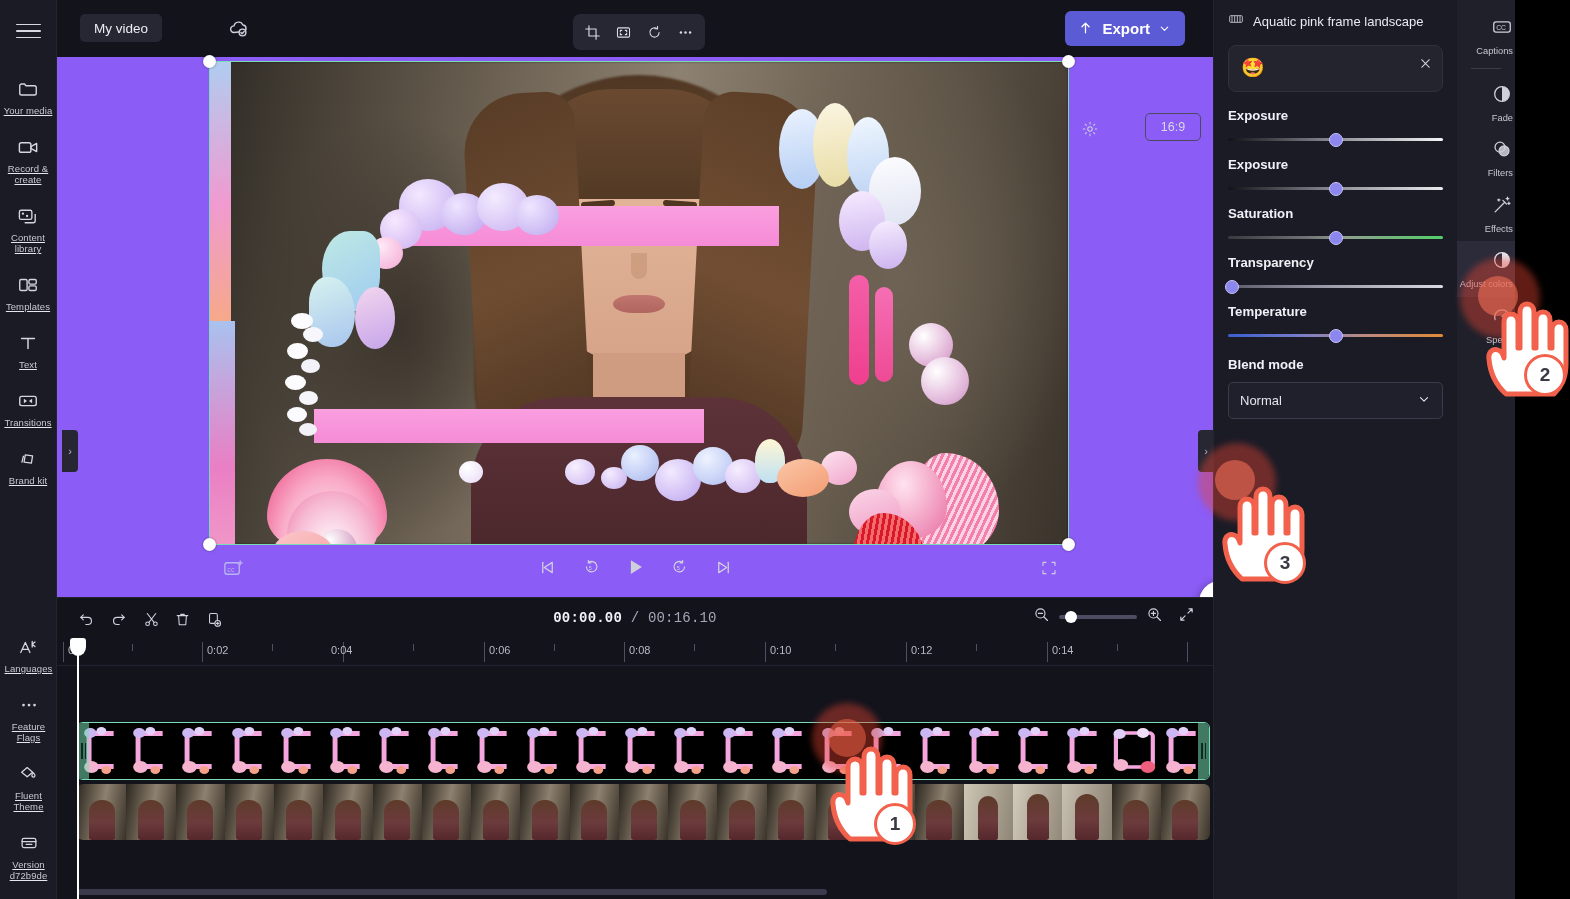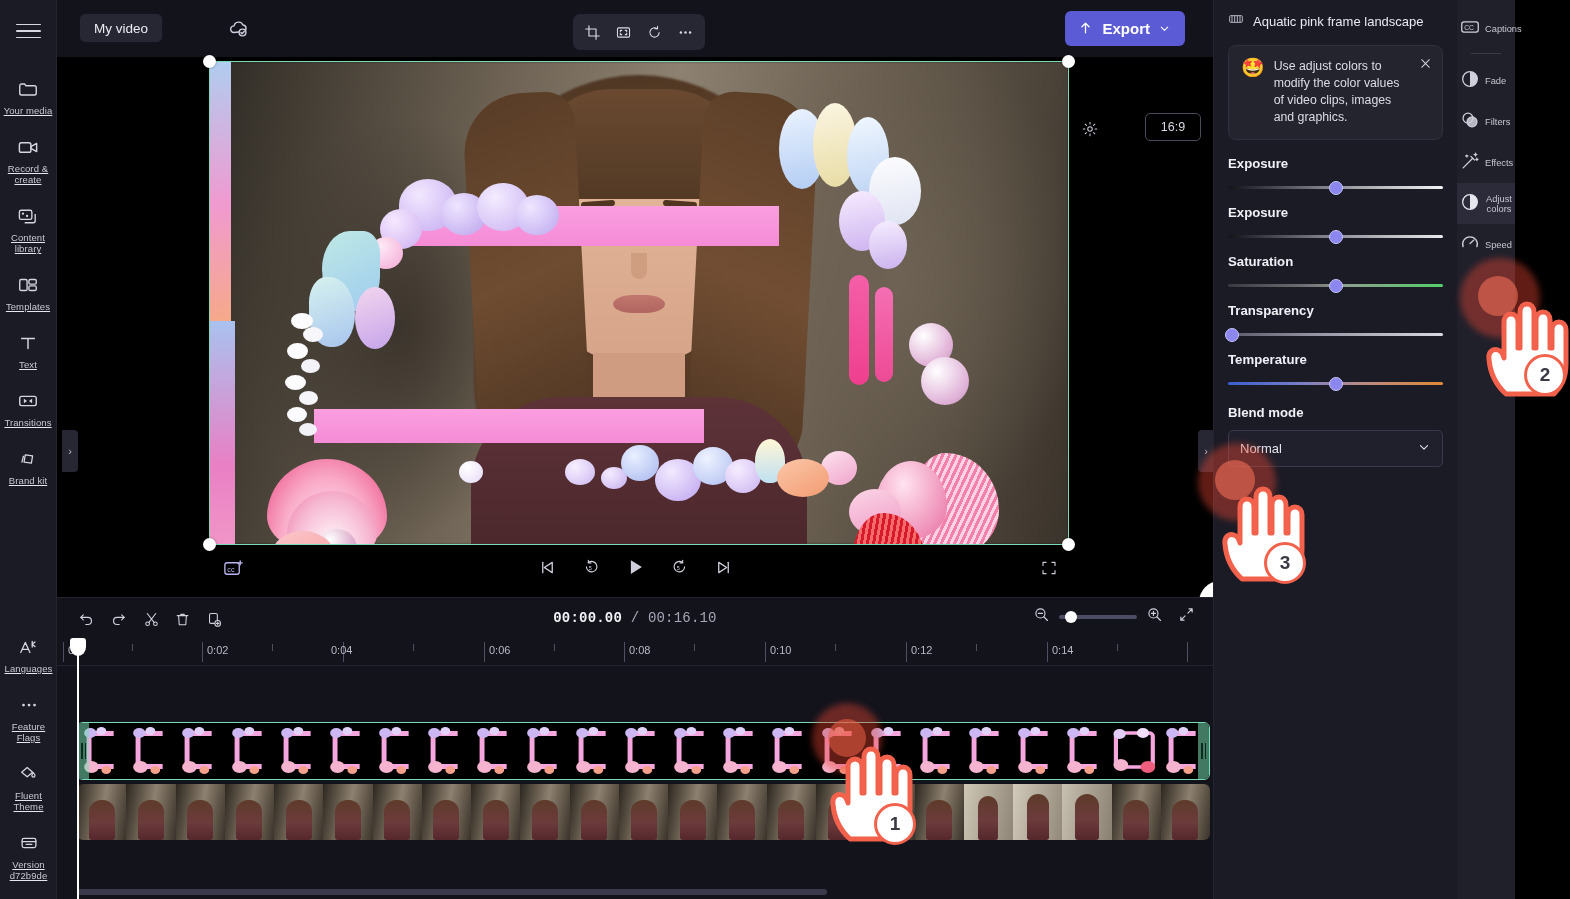--- a/index.html
+++ b/index.html
@@ -52,21 +52,21 @@
   .ctool { width:29px; height:28px; display:flex; align-items:center; justify-content:center;
     border-radius:5px; cursor:pointer; }
 
   .export-btn {
     position:absolute; right:28px; top:11px; height:35px; padding:0 14px 0 12px;
     background:#5b5bd6; border-radius:6px; display:flex; align-items:center; gap:8px;
     cursor:pointer; color:#fff; font-size:15px; font-weight:600;
   }
 
   
-  .preview-wrap { position:absolute; left:57px; top:57px; width:1156px; height:540px; background:#000000; }
+  .preview-wrap { position:absolute; left:57px; top:57px; width:1156px; height:540px; background:#8b5cf6; }
   .stage {
     position:absolute; left:152px; top:4px; width:860px; height:484px;
     background:#000; overflow:hidden;
   }
   .stage-bg {
     position:absolute; inset:0;
     background:
       radial-gradient(ellipse 220px 300px at 22% 55%, #3b342c 0%, rgba(59,52,44,0) 70%),
       radial-gradient(ellipse 260px 360px at 80% 45%, #6d6253 0%, rgba(109,98,83,0) 72%),
       linear-gradient(100deg,#2e2a24 0%, #6e6354 32%, #8d8171 50%, #6b6051 70%, #3a332b 100%);
@@ -223,22 +223,22 @@
   .blend-select { margin:10px 14px 0; height:37px; background:#20202c; border:1px solid #3a3a4a;
     border-radius:5px; display:flex; align-items:center; justify-content:space-between;
     padding:0 11px; font-size:13px; color:#e4e4ec; cursor:pointer; }
   .reset-btn { margin:14px 14px 0; height:34px; background:#20202c; border:1px solid #3a3a4a;
     border-radius:5px; display:flex;align-items:center;justify-content:center; gap:8px;
     font-size:13.4px; color:#eceef5; cursor:pointer; }
 
   
   .right-rail { position:absolute; left:1457px; top:0; width:58px; height:899px;
     background:#20202b; display:flex; flex-direction:column; align-items:center; padding-top:8px; }
-  .rr-item { width:58px; padding:8px 2px 7px; display:flex; flex-direction:row;
-    align-items:center; gap:4px; cursor:pointer; }
+  .rr-item { width:58px; padding:8px 2px 7px; display:flex; flex-direction:column;
+    align-items:flex-end; gap:4px; cursor:pointer; }
   .rr-item.active { background:#2b2b3a; }
   .rr-label { font-size:9.3px; line-height:10.5px; color:#c7c7d3; text-align:center; max-width:56px; }
   .rr-sep { width:30px; height:1px; background:#3b3b4a; margin:4px 0 6px; }
   .far-right { position:absolute; left:1515px; top:0; width:55px; height:899px; background:#000; }
 
   
   .click-ring { position:absolute; border-radius:50%; pointer-events:none; }
   .cursor-hand { position:absolute; pointer-events:none; }
   .badge-num { position:absolute; width:42px; height:42px; border-radius:50%;
     background:#fff; border:3.5px solid #f2614b; display:flex; align-items:center;
@@ -997,21 +997,20 @@
         <svg width="16" height="16" viewBox="0 0 24 24" fill="none" stroke="#bdbdcb" stroke-width="1.4">
           <rect x="2.5" y="7" width="19" height="10" rx="1.6"></rect>
           <path d="M6 7v10M10 7v10M14 7v10M18 7v10"></path>
         </svg>
       </span>
       <span class="rp-title">Aquatic pink frame landscape</span>
     </div>
 
     <div class="tip-card">
       <span class="tip-emoji">🤩</span>
-      <span class="tip-text">Use adjust colors to modify the color values of video clips, images and graphics.</span>
       <span class="tip-close">
         <svg width="13" height="13" viewBox="0 0 24 24" fill="none" stroke="#cfcfdb" stroke-width="2">
           <path d="M5 5l14 14M19 5L5 19" stroke-linecap="round"></path>
         </svg>
       </span>
     </div>
 
     <div class="slider-block">
       <div class="slider-label">Exposure</div>
       <div class="sl-track t-exposure">

